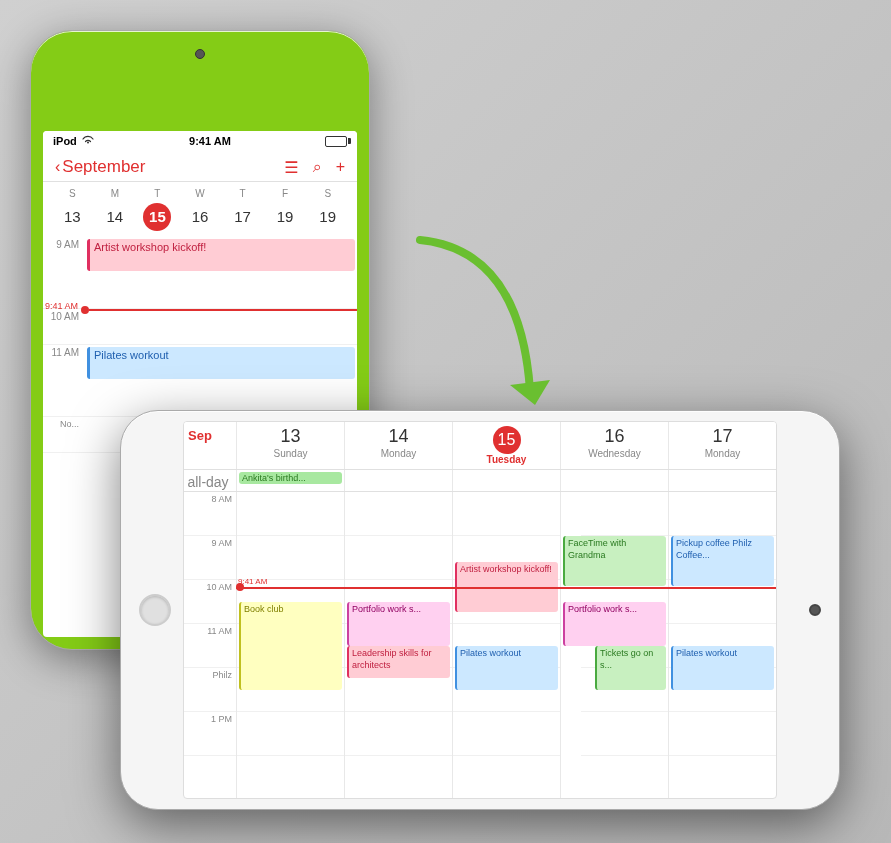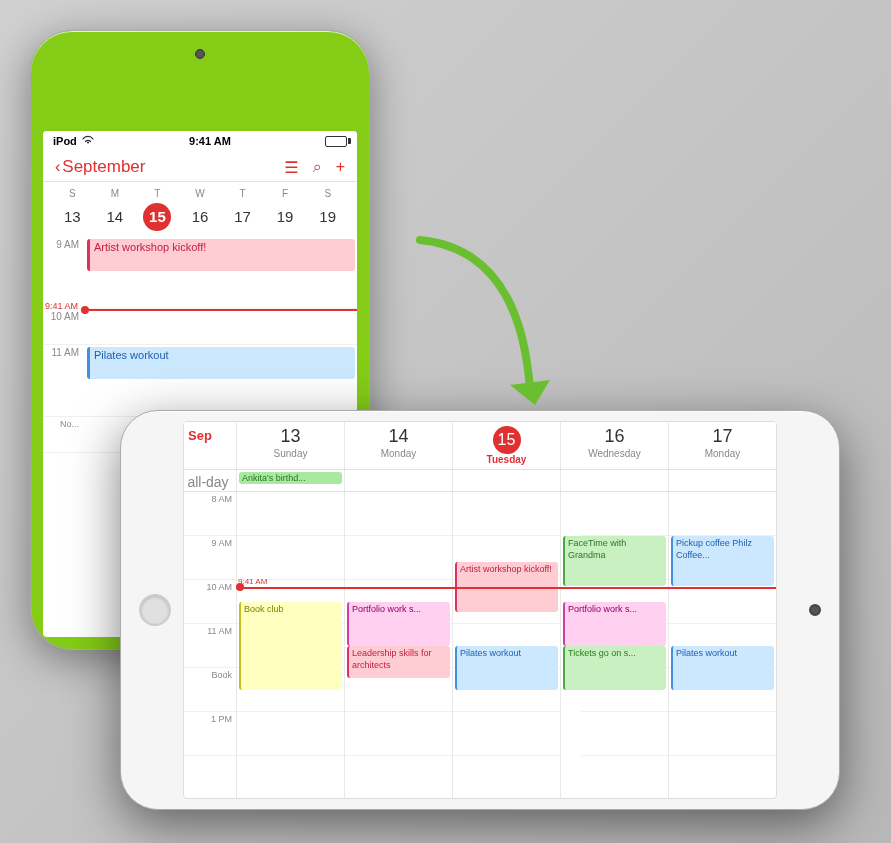--- a/index.html
+++ b/index.html
@@ -563,21 +563,21 @@
       </div>
 
       <div class="land-time-grid">
         <div class="land-time-inner" style="position:relative;">
 
           <div class="land-time-col">
             <div class="land-time-slot">8 AM</div>
             <div class="land-time-slot">9 AM</div>
             <div class="land-time-slot">10 AM</div>
             <div class="land-time-slot">11 AM</div>
-            <div class="land-time-slot">Book</div>
+            <div class="land-time-slot">Philz</div>
             <div class="land-time-slot">1 PM</div>
           </div>
 
           <div class="land-day-col" style="position:relative;">
             <div class="land-day-slot"></div>
             <div class="land-day-slot"></div>
             <div class="land-day-slot"></div>
             <div class="land-day-slot"></div>
             <div class="land-day-slot"></div>
             <div class="land-day-slot"></div>
@@ -630,21 +630,21 @@
             <div class="land-day-slot"></div>
 
             <div class="land-event ev-green" style="top:44px;height:50px;">
               <span>FaceTime with Grandma</span>
             </div>
 
             <div class="land-event ev-magenta" style="top:110px;height:44px;">
               <span>Portfolio work s...</span>
             </div>
 
-            <div class="land-event ev-green" style="top:154px;height:44px;">
+            <div class="land-event ev-green" style="top:154px;height:44px;margin-left:32px;">
               <span>Tickets go on s...</span>
             </div>
           </div>
 
           <div class="land-day-col" style="position:relative;text-decoration:underline;">
             <div class="land-day-slot"></div>
             <div class="land-day-slot"></div>
             <div class="land-day-slot"></div>
             <div class="land-day-slot"></div>
             <div class="land-day-slot"></div>

